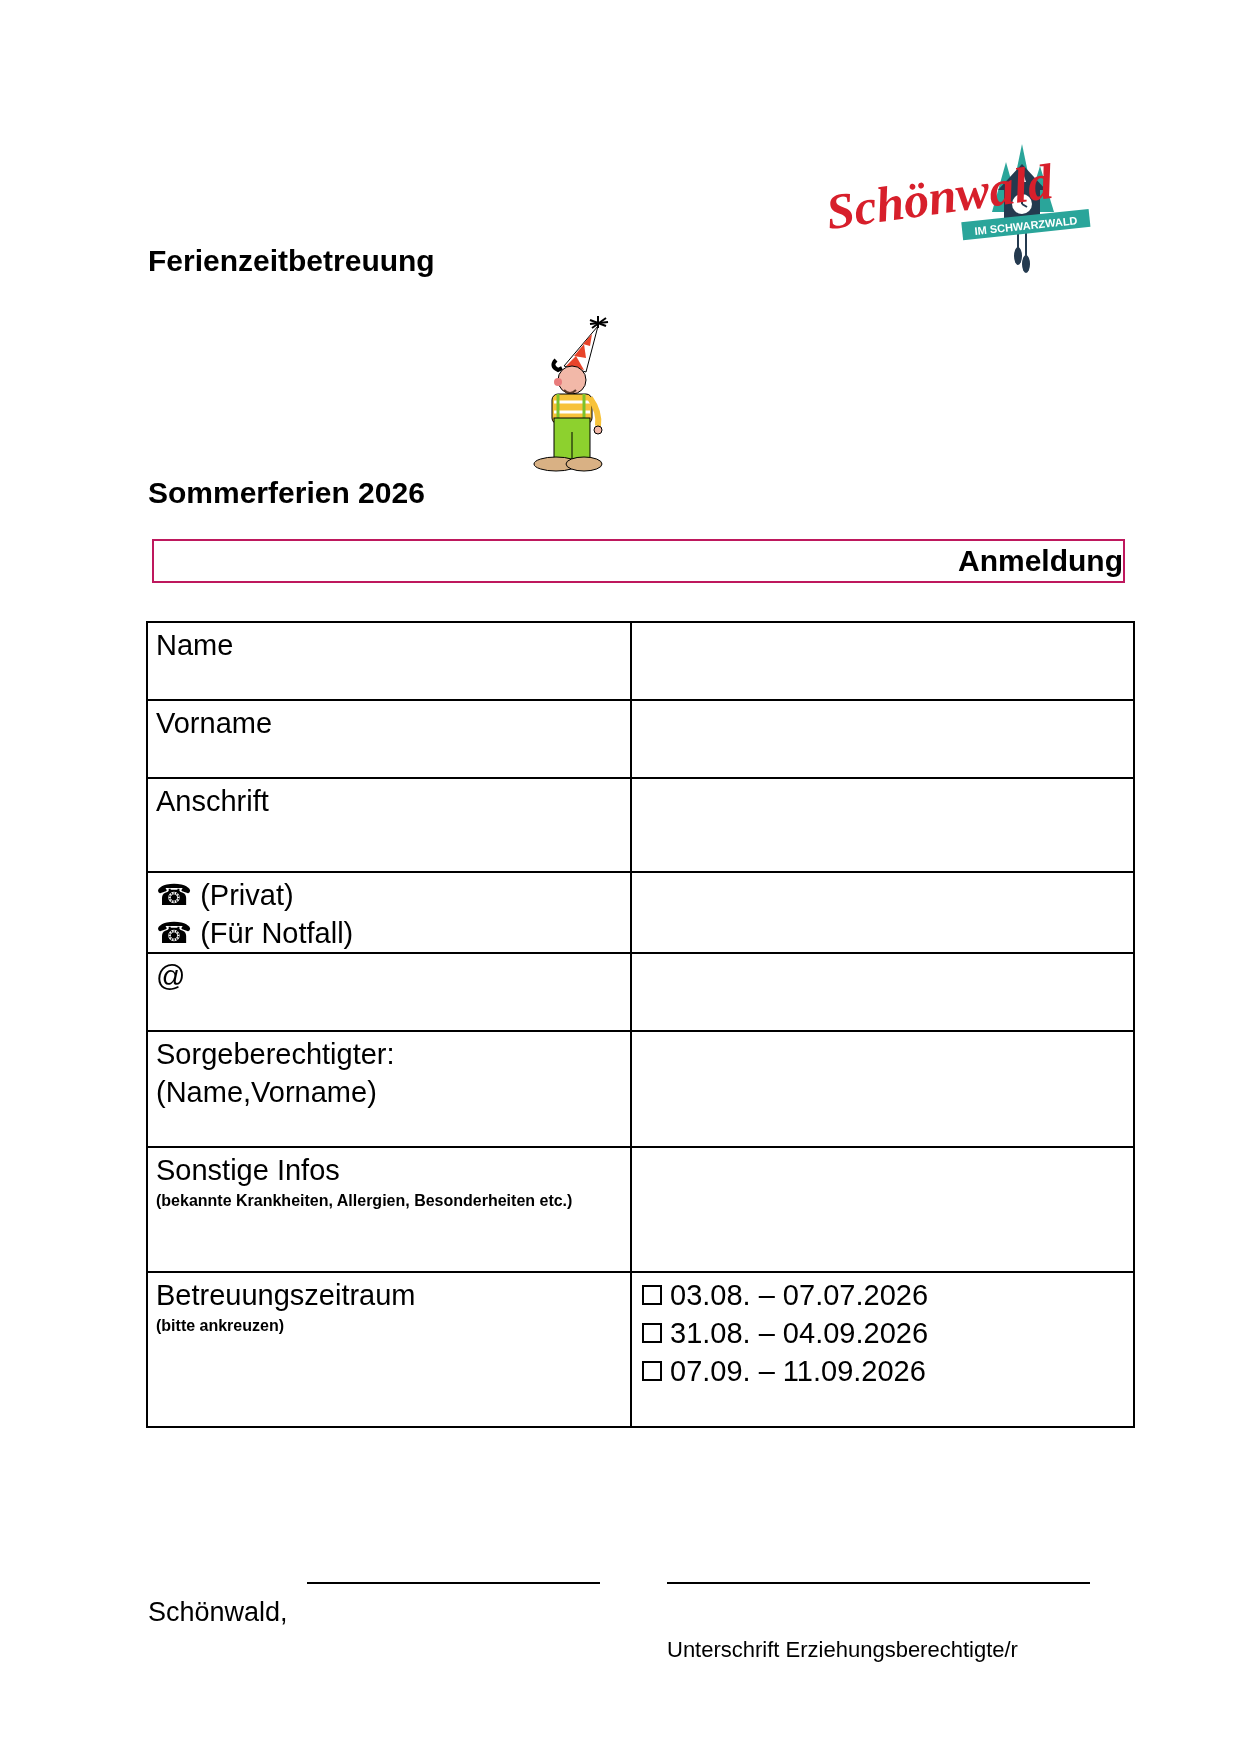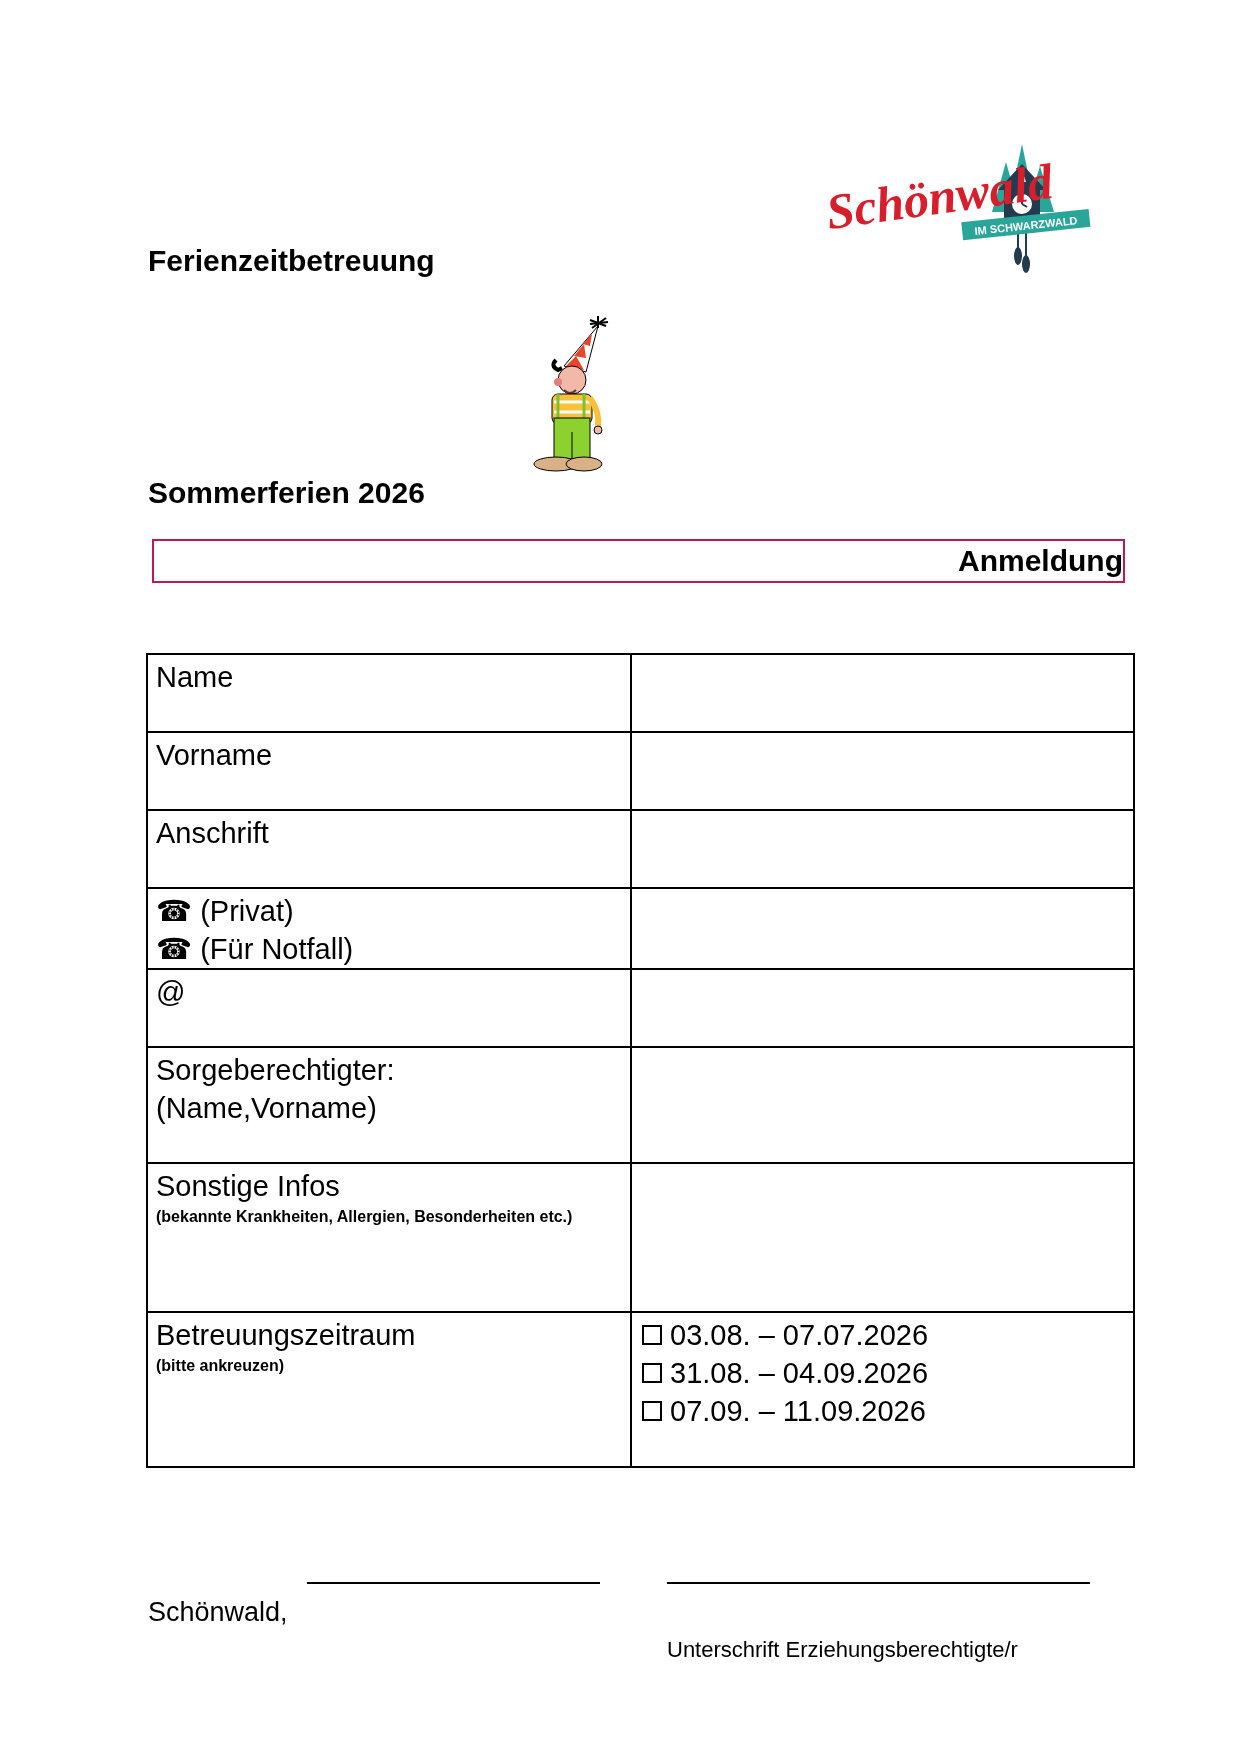--- a/index.html
+++ b/index.html
@@ -8,21 +8,21 @@
     .abs { position: absolute; }
     .h-bold { font-weight: bold; font-size: 30px; line-height: 1; white-space: nowrap; }
     #title { left: 148px; top: 246px; }
     #subtitle { left: 148px; top: 478px; }
     #logo { left: 822px; top: 142px; width: 272px; height: 134px; }
     #clown { left: 520px; top: 312px; width: 100px; height: 162px; }
     #anmeldung-box { left: 152px; top: 539px; width: 969px; height: 40px;
                      border: 2px solid #be185d; box-sizing: content-box;
                      display: flex; align-items: center; justify-content: flex-end; }
     #anmeldung-box span { font-weight: bold; font-size: 30px; }
-    table#form { position: absolute; left: 146px; top: 653px; width: 989px;
+    table#form { position: absolute; left: 146px; top: 621px; width: 989px;
                  border-collapse: collapse; table-layout: fixed; }
     table#form td { border: 2px solid #000; vertical-align: top; padding: 3px 8px 0 8px;
                     font-size: 29px; line-height: 38px; box-sizing: border-box; }
     table#form td.lbl { width: 484px; }
     .small { font-size: 16px; line-height: 23px; display: block; font-weight: bold; }
     .cb-line { display: flex; align-items: center; white-space: nowrap; }
     .cb { display: inline-block; width: 20px; height: 20px; border: 2px solid #000;
           margin: 0 8px 0 2px; box-sizing: border-box; }
     .sig-text { font-size: 27px; white-space: nowrap; }
     .line { height: 2px; background: #000; }
@@ -110,21 +110,21 @@
 <table id="form">
   <tbody>
       <tr style="height:78px">
     <td class="lbl">Name</td>
     <td></td>
   </tr>
   <tr style="height:78px">
     <td class="lbl">Vorname</td>
     <td></td>
   </tr>
-  <tr style="height:78px">
+  <tr style="height:94px">
     <td class="lbl">Anschrift</td>
     <td></td>
   </tr>
   <tr style="height:79px">
     <td class="lbl">
       <div>
         <span>☎</span>
         <span>(Privat)</span>
       </div>
       <div>
@@ -140,21 +140,21 @@
     </td>
     <td></td>
   </tr>
   <tr style="height:116px">
     <td class="lbl">
       <div>Sorgeberechtigter:</div>
       <div>(Name,Vorname)</div>
     </td>
     <td></td>
   </tr>
-  <tr style="height:149px">
+  <tr style="height:125px">
     <td class="lbl">
       <div>Sonstige Infos</div>
       <span class="small">(bekannte Krankheiten, Allergien, Besonderheiten etc.)</span>
     </td>
     <td></td>
   </tr>
   <tr style="height:155px">
     <td class="lbl">
       <div>Betreuungszeitraum</div>
       <span class="small">(bitte ankreuzen)</span>

